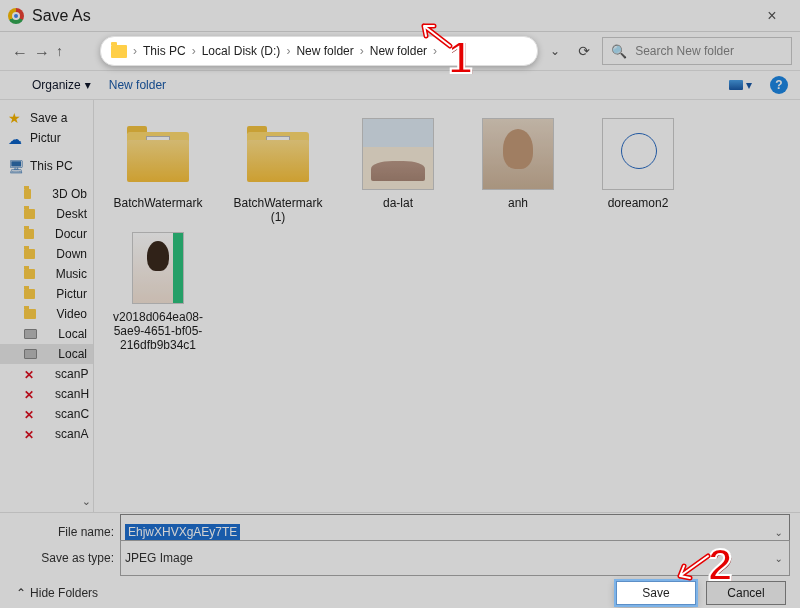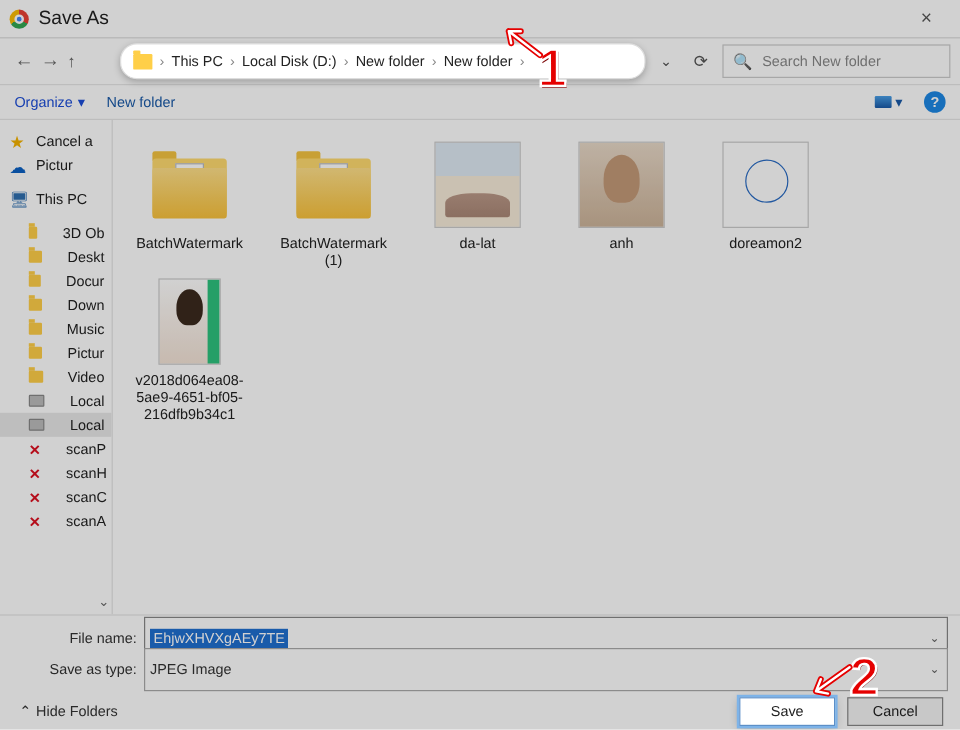--- a/index.html
+++ b/index.html
@@ -27,21 +27,21 @@
   .breadcrumb .sep { color: #888; }
   .breadcrumb .crumb { color: #222; }
   .addrdrop { width: 22px; text-align: center; color: #555; }
   .refresh { width: 24px; text-align: center; color: #555; font-size: 14px; }
   .searchbox { width: 190px; height: 28px; border: 1px solid #ccc; display: flex; align-items: center; padding: 0 8px; color: #888; gap: 8px; background: #fff;}
   .searchbox .mag { font-size: 13px; }
 
   
   .toolbar { height: 30px; display: flex; align-items: center; padding: 0 12px; border-top: 1px solid #e7e7e7; border-bottom: 1px solid #e7e7e7; gap: 16px; }
   .toolbar .left { flex: 1; display: flex; gap: 18px; align-items: center;}
-  .toolbar .organize { color: #1d4ed8; display: flex; align-items: center; gap: 4px;}
+  .toolbar .organize { color: #0f172a; display: flex; align-items: center; gap: 4px; margin-left: 20px;}
   .toolbar .newfolder { color: #1a5aa8; }
   .toolbar .right { display: flex; align-items: center; gap: 18px; color: #1a5aa8;}
   .viewbtn { display: flex; align-items: center; gap: 3px;}
   .viewbtn .sq { width: 14px; height: 10px; background: linear-gradient(#4aa0e8,#1a5aa8); border-radius:1px;}
   .helpbtn { width: 18px; height: 18px; border-radius: 50%; background: #1e88e5; color: #fff; display:flex; align-items:center; justify-content:center; font-size:12px; font-weight:bold;}
 
   
   .body { display: flex; height: calc(608px - 32px - 38px - 30px - 96px); }
   .sidebar { width: 94px; border-right: 1px solid #e5e5e5; padding-top: 8px; overflow: hidden; position: relative;}
   .sidebar .item { display: flex; align-items: center; gap: 6px; padding: 2px 6px 2px 12px; font-size: 12px; color: #222; height: 20px; white-space: nowrap;}
@@ -153,21 +153,21 @@
       <span>▾</span>
     </span>
     <span class="helpbtn">?</span>
   </div>
 </div>
 
 <div class="body">
   <div class="sidebar" id="sidebar">
     <div class="item top">
         <span class="ic ic-star">★</span>
-        <span>Cancel a</span>
+        <span>Save a</span>
       </div>
       <div class="item top">
         <span class="ic ic-cloud">☁</span>
         <span>Pictur</span>
       </div>
       <div style="height: 8px;"></div>
       <div class="item top">
         <span class="ic ic-pc">🖥</span>
         <span>This PC</span>
       </div>

